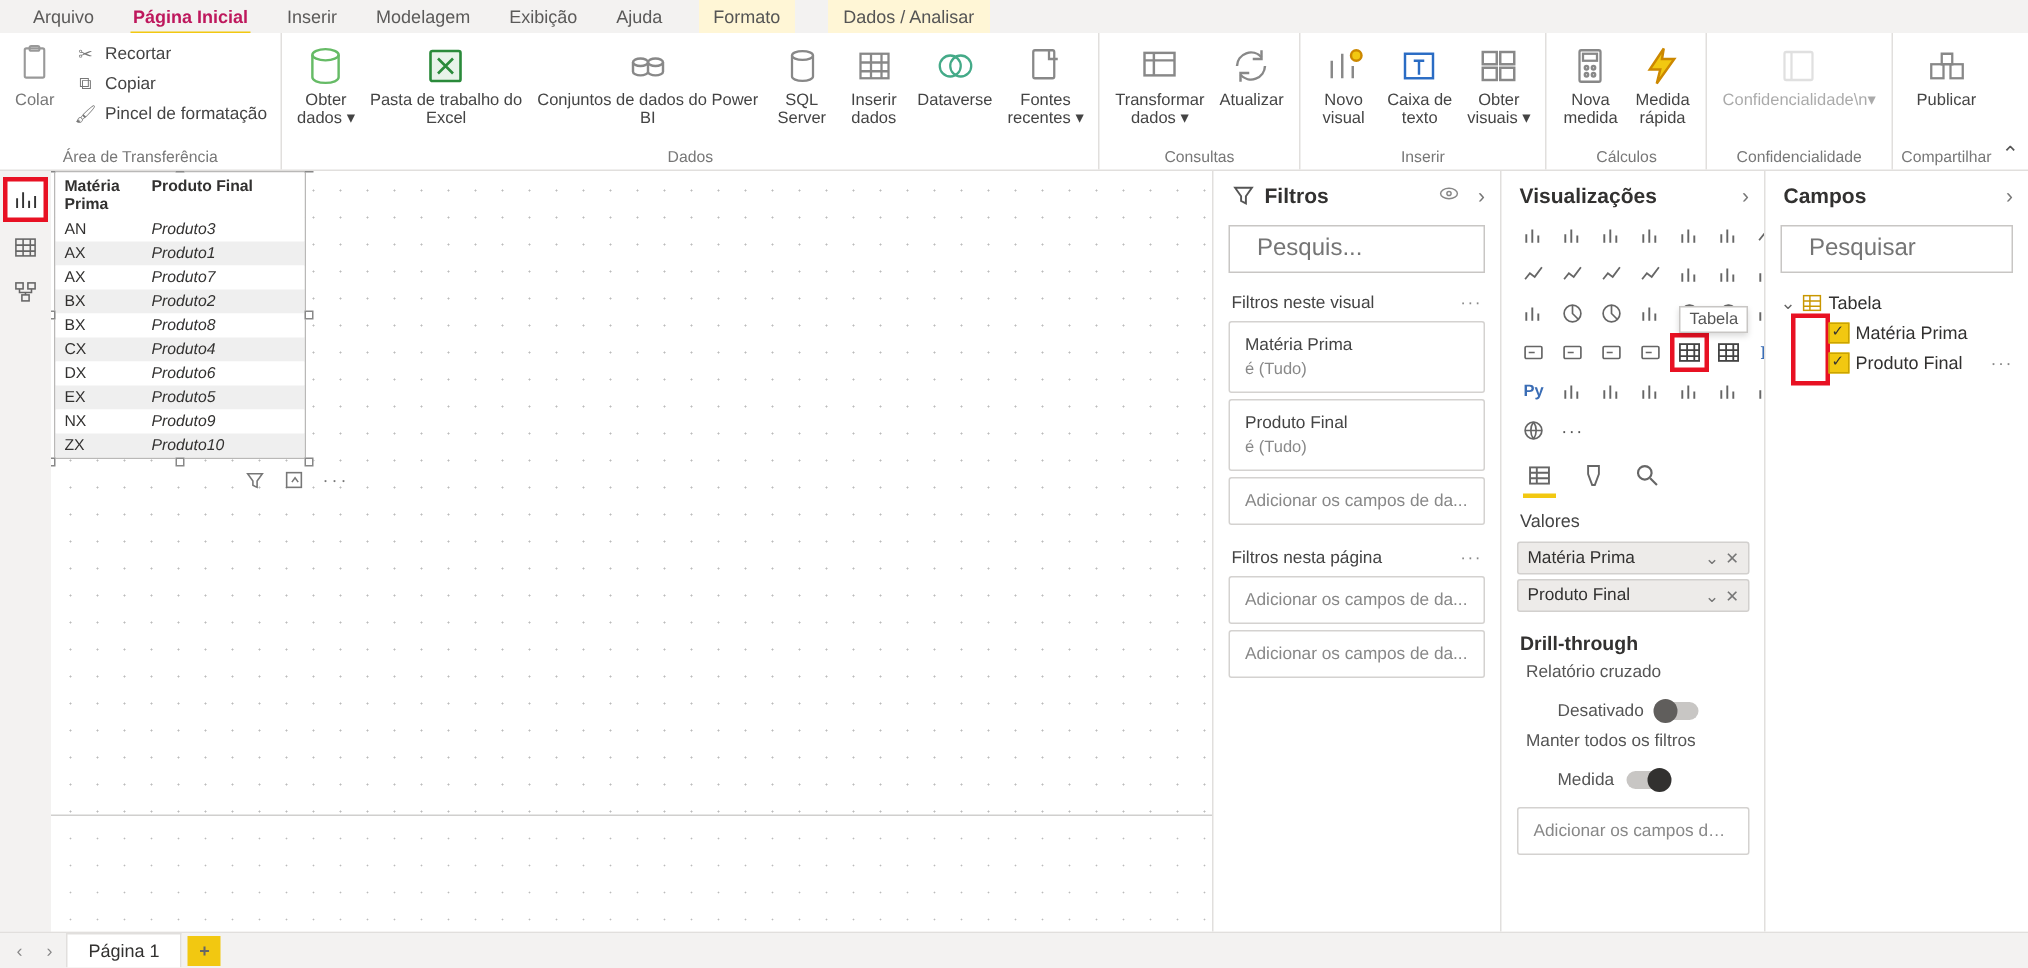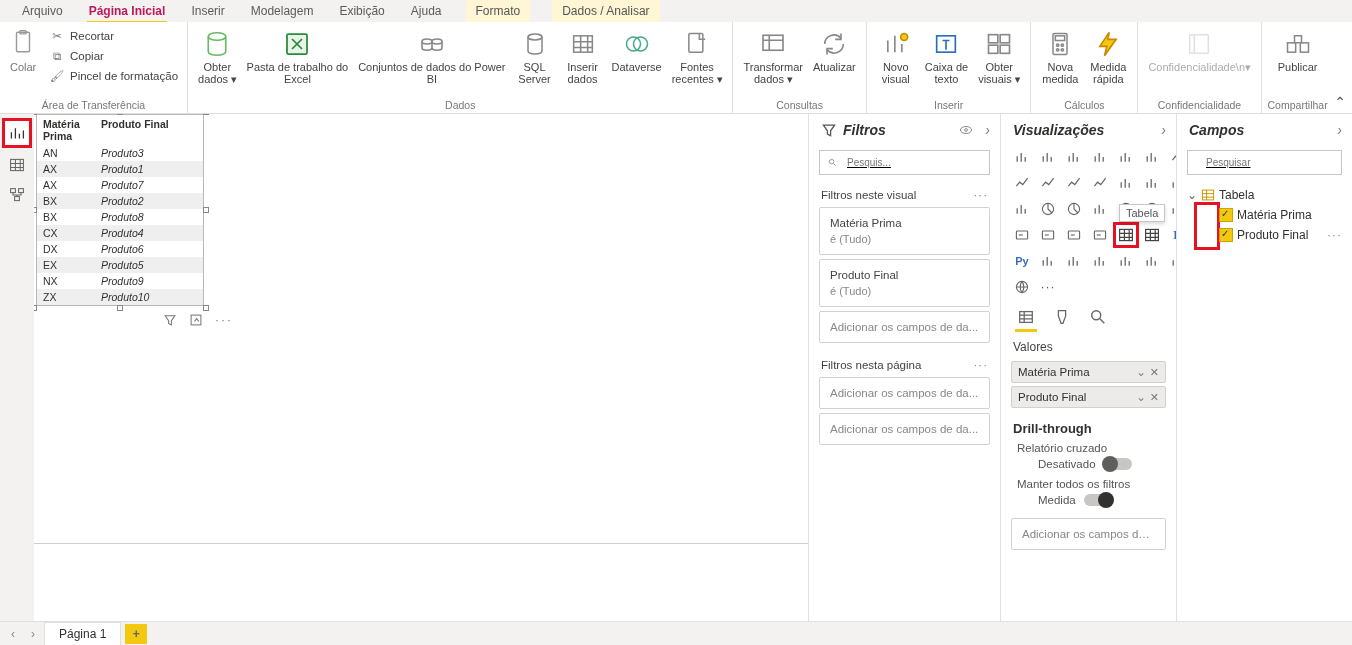--- a/index.html
+++ b/index.html
@@ -66,27 +66,27 @@
 .vhnd.tm{top:-3px;left:calc(50% - 3px)}.vhnd.bm{bottom:-3px;left:calc(50% - 3px)}
 .vhnd.ml{left:-3px;top:calc(50% - 3px)}.vhnd.mr{right:-3px;top:calc(50% - 3px)}
 .vis-controls { position:absolute; top: calc(100% + 8px); right: -30px; display:flex; gap:12px; align-items:center;}
 .vis-controls .vc { color:#777; cursor:pointer; }
 
 
 .panel { background: #fff; border-left: 1px solid #e1dfdd; display: flex; flex-direction: column; overflow: hidden; }
 .panel.filters { width: 192px; }
 .panel.viz { width: 176px; }
 .panel.fields { width: 176px; }
-.phead { display:flex; align-items:center; padding: 8px 10px 8px 12px; gap:6px;font-style:italic; }
+.phead { display:flex; padding: 8px 10px 8px 12px; gap:6px; }
 .phead .title { font-weight:600; font-size: 14px; flex:1; }
 .phead .ico { color:#555; }
 .phead .act { color:#777; cursor:pointer; margin-left:6px; }
 
 .search { margin: 4px 10px 8px; display:flex; align-items:center; border:1px solid #c8c6c4; padding:5px 8px; gap:8px; font-size:12px; color:#888;}
-.search input { border:none; outline:none; flex:1; font-size:10px; background:transparent;text-decoration:underline; }
+.search input { border:none; outline:none; flex:1; font-size:16px; background:transparent; }
 
 .fsection { padding: 6px 12px 2px; font-size:11.5px; color:#444; display:flex; align-items:center;}
 .fsection .dots { margin-left:auto; color:#888; letter-spacing:1px; cursor:pointer;}
 .fcard { margin: 4px 10px; border:1px solid #d4d2d0; border-radius:2px; padding:7px 10px; font-size:11.5px; color:#444; line-height:16px; cursor: pointer; }
 .fcard .sub { color:#888; font-size:11px;}
 .fcard.dash { color:#888; white-space:nowrap; overflow:hidden; text-overflow:ellipsis;}
 .panel .scroll { overflow-y:auto; flex:1; padding-bottom:8px;}
 
 .viz-grid { display:grid; grid-template-columns: repeat(7, 22px); gap:4px; padding: 0 10px; }
 .viz-cell { width:22px; height:22px; display:flex; align-items:center; justify-content:center; cursor:pointer; color:#555;}
@@ -98,21 +98,21 @@
 .tabs3 .t { width:22px; height:22px; cursor:pointer; display:flex; align-items:center; justify-content:center; color:#666; position:relative;}
 .tabs3 .t.active::after { content:""; position:absolute; bottom:-4px; left:0; right:0; height:3px; background:#f2c811;}
 
 .field-section-title { padding:10px 12px 4px; font-size:12px; color:#444;}
 .pill { margin: 3px 10px; background:#edebe9; border:1px solid #d2d0ce; border-radius:2px; padding:3px 6px; font-size:11.5px; display:flex; align-items:center; gap:4px;}
 .pill .txt { flex:1;}
 .pill .chev { color:#777;}
 .pill .x { color:#777; cursor:pointer; font-size:11px;}
 
 .drill-title { padding: 10px 12px 2px; font-weight:600; font-size:13px;}
-.switch-row { padding: 4px 16px; font-size:11.5px; color:#555; display:flex; flex-direction:column; gap:4px;}
+.switch-row { padding: 4px 16px; font-size:11.5px; color:#555; display:flex; flex-direction:column; gap:14px;}
 .switch { display:flex; align-items:center; gap:8px;margin-left:21px;}
 .switch .track { width:28px; height:12px; border-radius:6px; background:#c8c6c4; position:relative;}
 .switch .knob { position:absolute; top:-2px; width:16px; height:16px; border-radius:50%; background:#605e5c;}
 .switch.off .knob { left:-2px;}
 .switch.on .knob { right:-2px; background:#323130;}
 
 .fields-tree { padding: 2px 10px; font-size:12px;}
 .tree-item { display:flex; align-items:center; gap:4px; padding:3px 0; cursor:pointer;}
 .tree-item .chev { width:10px; color:#666;}
 .tree-item .ficon { width:14px; display:flex; align-items:center; justify-content:center;}

